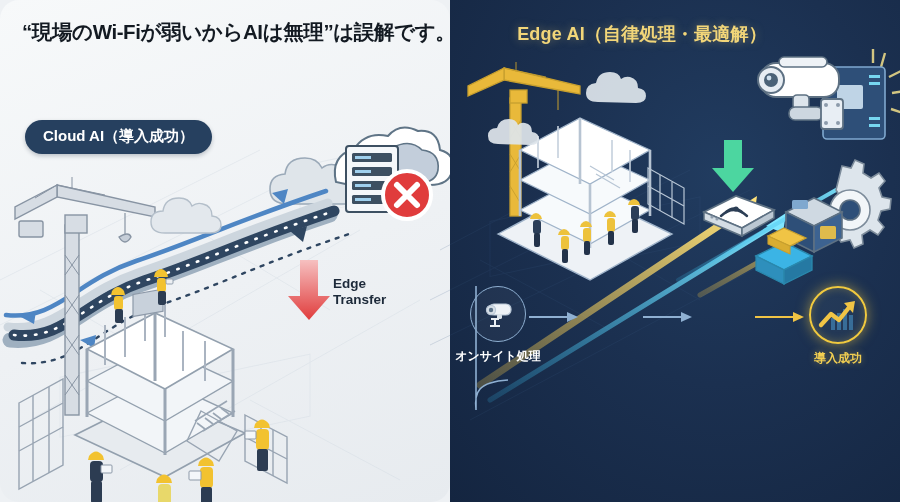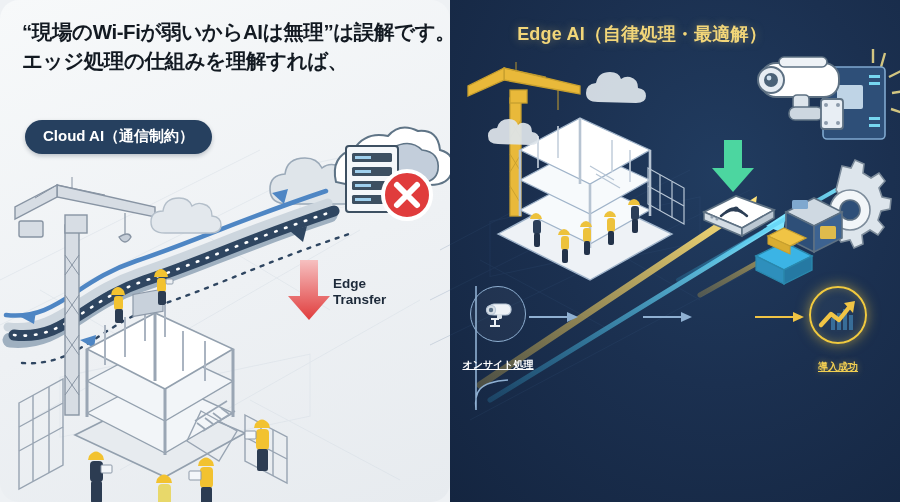--- a/index.html
+++ b/index.html
@@ -35,22 +35,22 @@
     color:#1d2a3a;font-weight:bold;font-size:13.5px;line-height:16px;}
 
   
   .flow{position:absolute;left:455px;top:286px;width:440px;height:88px;}
   .flow-node{position:absolute;width:86px;text-align:center;}
   .flow-circle{width:54px;height:54px;border-radius:50%;margin:0 auto;
     border:1.6px solid #8fb0d2;background:rgba(255,255,255,.04);
     display:flex;align-items:center;justify-content:center;position:relative;}
   .flow-circle.gold{border:2.4px solid #f0c93f;
     box-shadow:0 0 13px rgba(240,201,63,.55),inset 0 0 9px rgba(240,201,63,.28);}
-  .flow-label{margin-top:16px;color:#ffffff;font-weight:bold;font-size:10px;
-    white-space:nowrap;text-decoration:underline;}
+  .flow-label{margin-top:6px;color:#ffffff;font-weight:bold;font-size:12px;
+    white-space:nowrap;}
   .flow-label.gold{color:#f2cf52;text-shadow:0 0 7px rgba(242,207,82,.4);}
   .flow-arrow{position:absolute;top:26px;height:2px;}
 
   
   .bottombar{position:absolute;left:0;top:400px;width:900px;height:102px;}
 
   svg{display:block;overflow:visible;}
   .illus{position:absolute;}
 </style>
 </head>
@@ -66,24 +66,23 @@
         <path d="M40 290 L160 360 M180 220 L330 310 M250 400 L400 480"></path>
         <rect x="300" y="230" width="90" height="50" transform="skewY(-12)"></rect>
         <rect x="320" y="250" width="50" height="28" transform="skewY(-12)"></rect>
         <rect x="60" y="390" width="110" height="60" transform="skewY(-12)"></rect>
         <rect x="190" y="420" width="120" height="62" transform="skewY(-12)"></rect>
       </g>
     </svg>
 
     <div class="headline">
       <div>“現場のWi-Fiが弱いからAIは無理”は誤解です。</div>
-      <div>エッジ処理の仕組みを理解すれば、</div>
     </div>
 
-    <div class="badge-cloud">Cloud AI（通信制約）</div>
+    <div class="badge-cloud">Cloud AI（導入成功）</div>
 
     <svg class="illus" style="left:240px;top:120px;" width="210" height="140">
       <g>
         <path d="M48 84 q-18 0 -18 -15 q0 -14 15 -15 q2 -16 20 -16 q12 0 17 10 q6 -5 14 -3 q12 3 12 15 q11 1 11 12 q0 12 -14 12 Z" fill="#dfe5ea" stroke="#9aa9b8" stroke-width="1.6"></path>
       </g>
       <g>
         <path d="M96 62 q-6 -26 18 -33 q12 -18 34 -13 q12 -14 30 -5 q20 -2 22 19 q16 4 12 21 q-3 14 -22 14 L110 65 Z" fill="#ffffff" stroke="#5f7486" stroke-width="2"></path>
         <path d="M152 28 q18 -10 30 2 q18 2 16 20 q-2 12 -18 13 l-30 1 Z" fill="#c3cedb" stroke="#5f7486" stroke-width="1.6"></path>
         <rect x="106" y="26" width="52" height="66" rx="3" fill="#f4f7fa" stroke="#3d5062" stroke-width="2"></rect>
         <g fill="#3d5062">

